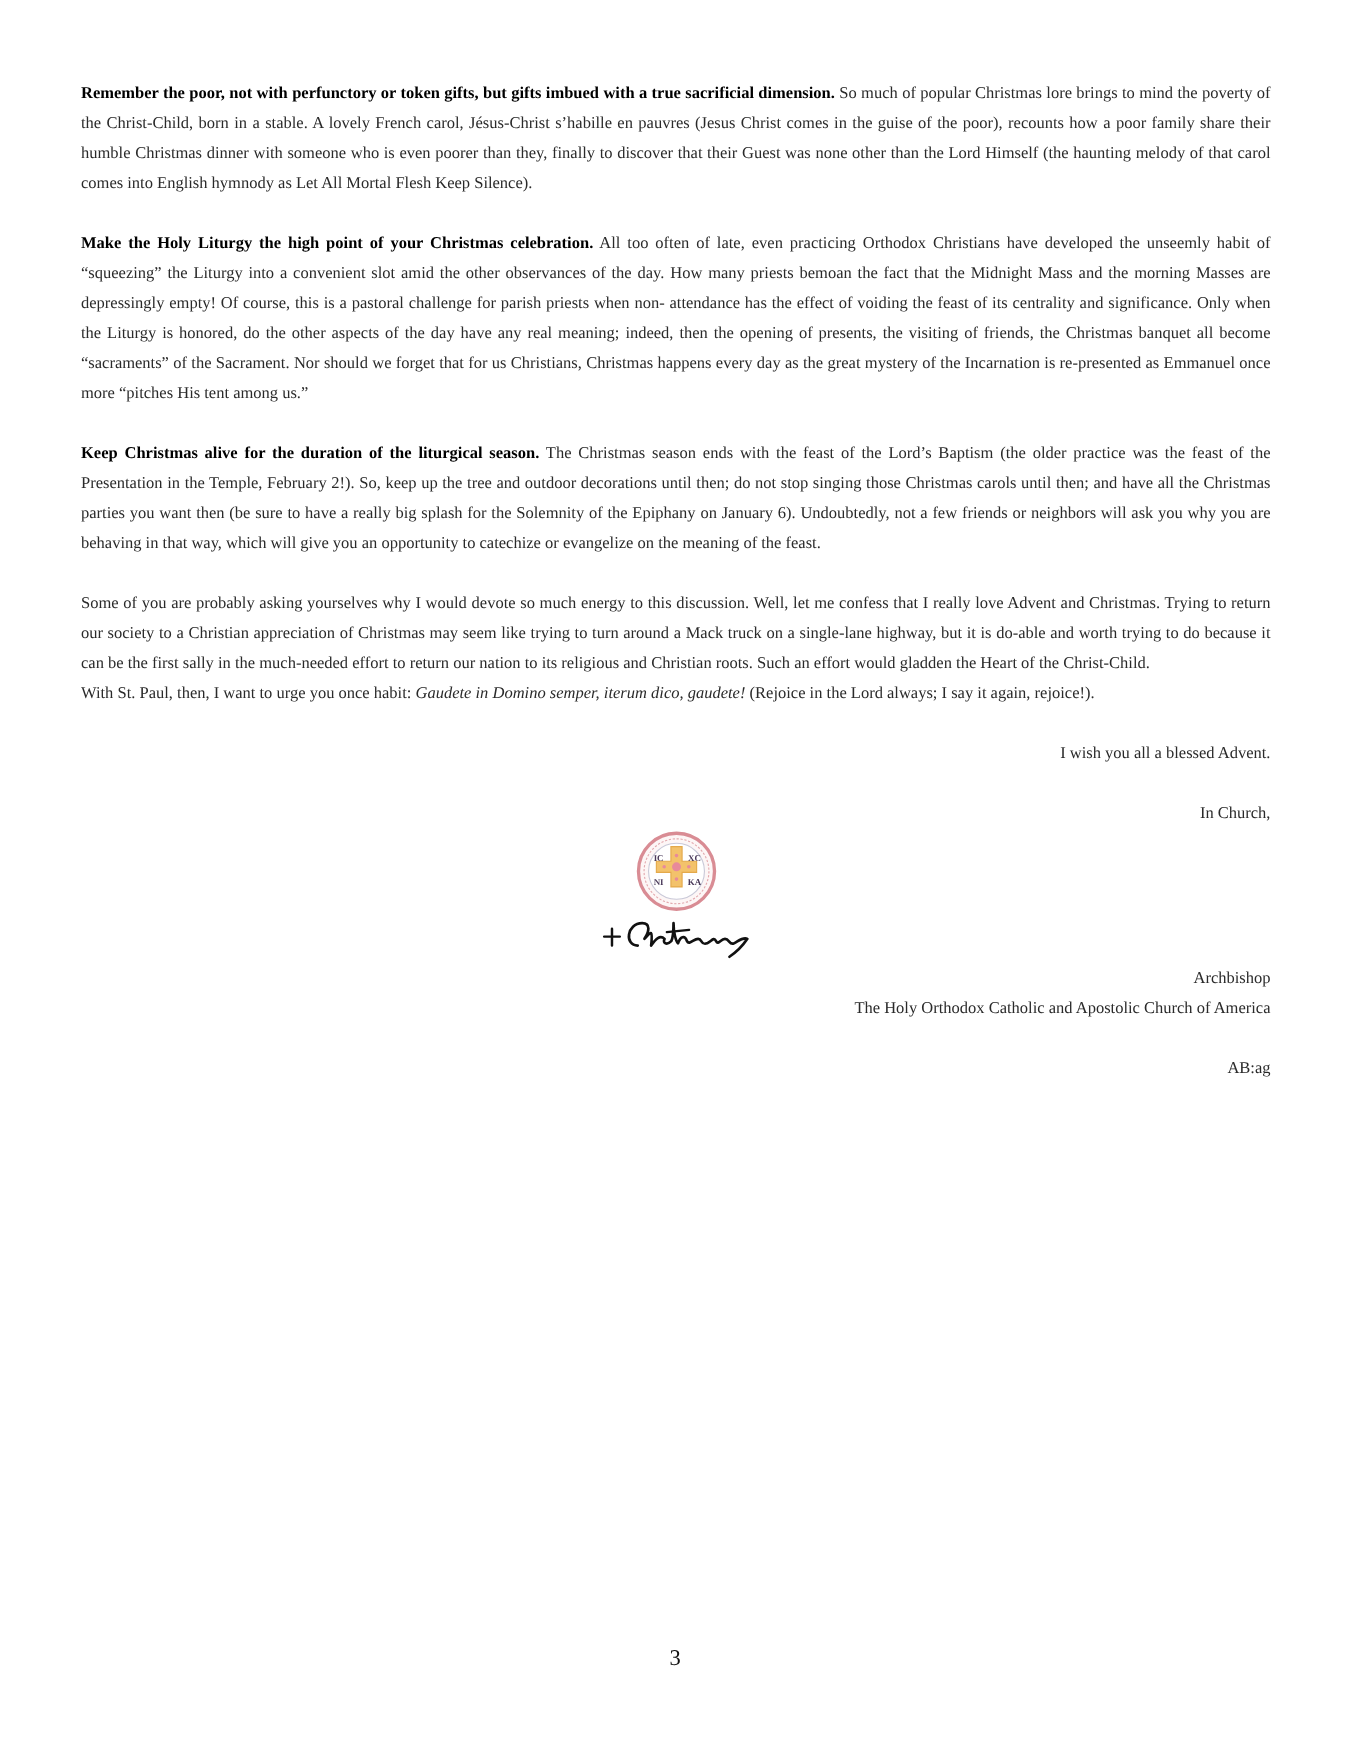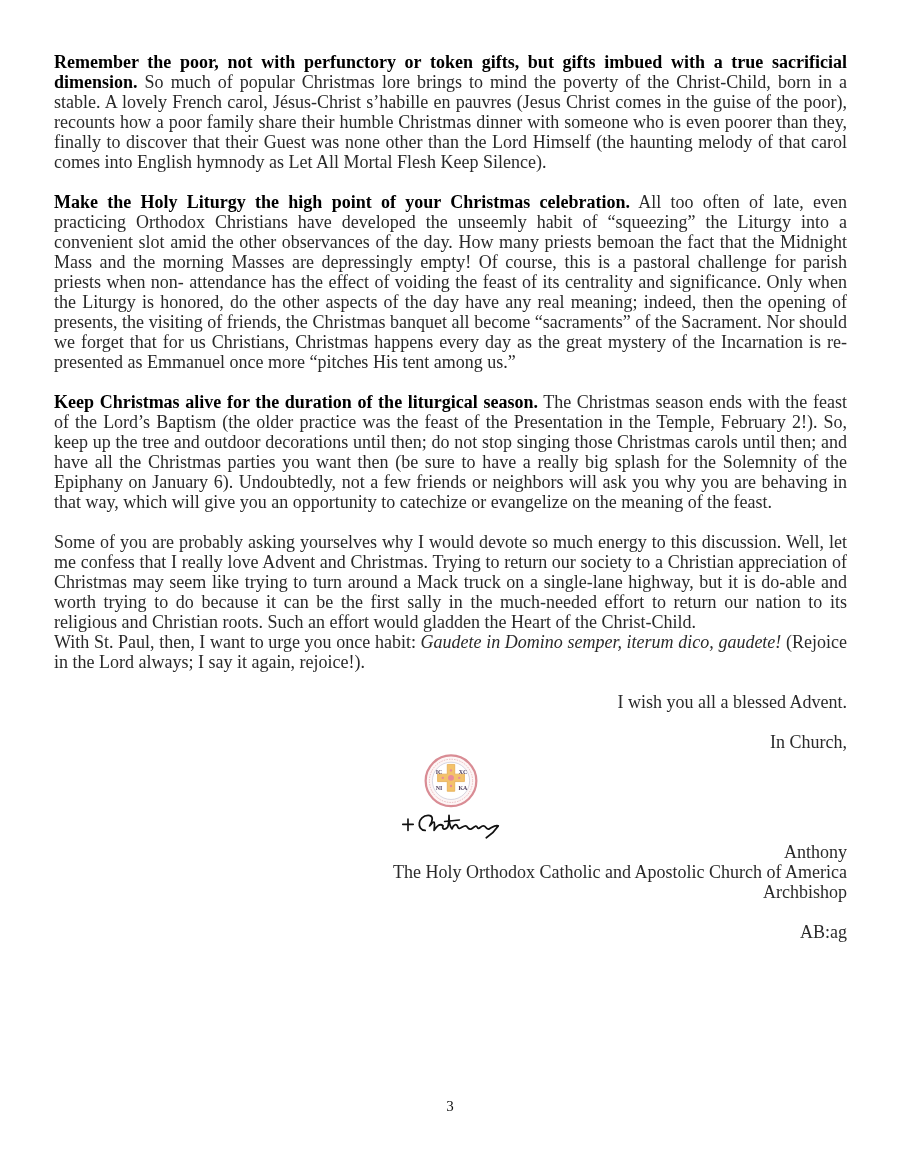--- a/index.html
+++ b/index.html
@@ -1,19 +1,19 @@
 <!DOCTYPE html>
 <html><head>
 <meta charset="utf-8">
 <style>
   html, body { margin: 0; padding: 0; background: #ffffff; }
   body { width: 900px; height: 1173px; position: relative; overflow: hidden;
          font-family: "Liberation Serif", "DejaVu Serif", serif; color: #1a1a1a; }
   .page { position: absolute; left: 54px; top: 52px; width: 793px; }
-  p { margin: 0; font-size: 18px; line-height: 20px; text-align: justify; color: #2a2a2a; }
+  p { margin: 0; font-size: 11px; line-height: 20px; text-align: justify; color: #2a2a2a; }
   p b { color: #000; font-weight: bold; }
   .gap { height: 20px; }
   .sigrow { display: flex; align-items: center; height: 88px; margin-top: 2px; flex-direction: column; }
   .seal { width: 72px; height: 72px; }
   .sig { margin-left: 2px; width: 140px; height: 46px; }
   .left p { text-align: right; }
   .pagenum { position: absolute; top: 1098px; left: 0; width: 900px; text-align: center;
              font-size: 15px; color: #111; }
   i { }
 </style>
@@ -52,21 +52,20 @@
       <text x="52" y="48" font-size="8" font-family="Liberation Serif, serif" fill="#4a3a5a" font-weight="bold" text-anchor="middle">KA</text>
     </svg>
     <svg class="sig" viewBox="0 0 140 46">
       <title>+ Anthony</title>
       <path d="M4 22 L18 22 M11 15 L11 30" stroke="#111" stroke-width="2.2" fill="none" stroke-linecap="round"></path>
       <path d="M34 30 C22 30 24 10 38 10 C46 10 44 18 40 24 C44 20 48 12 46 30 C50 24 54 20 58 24 C56 28 60 30 64 26 C66 22 66 14 66 10 C66 18 68 26 70 28 C72 22 76 20 78 26 C80 30 84 24 88 24 C92 24 90 30 96 28 C100 26 102 22 104 26 C106 30 108 24 112 24 C116 24 116 30 120 28 C124 26 128 22 132 24 C128 30 122 36 116 40" stroke="#111" stroke-width="2.4" fill="none" stroke-linecap="round" stroke-linejoin="round"></path>
       <path d="M60 18 L80 16" stroke="#111" stroke-width="2" fill="none" stroke-linecap="round"></path>
     </svg>
   </div>
   <div class="left">
-    <p>Anthony</p>
+    <p>Archbishop</p>
     <p>The Holy Orthodox Catholic and Apostolic Church of America</p>
-    <p>Archbishop</p>
     <div class="gap"></div>
     <p>AB:ag</p>
   </div>
 </div>
 
 <div class="pagenum">3</div>
 
 </body></html>

